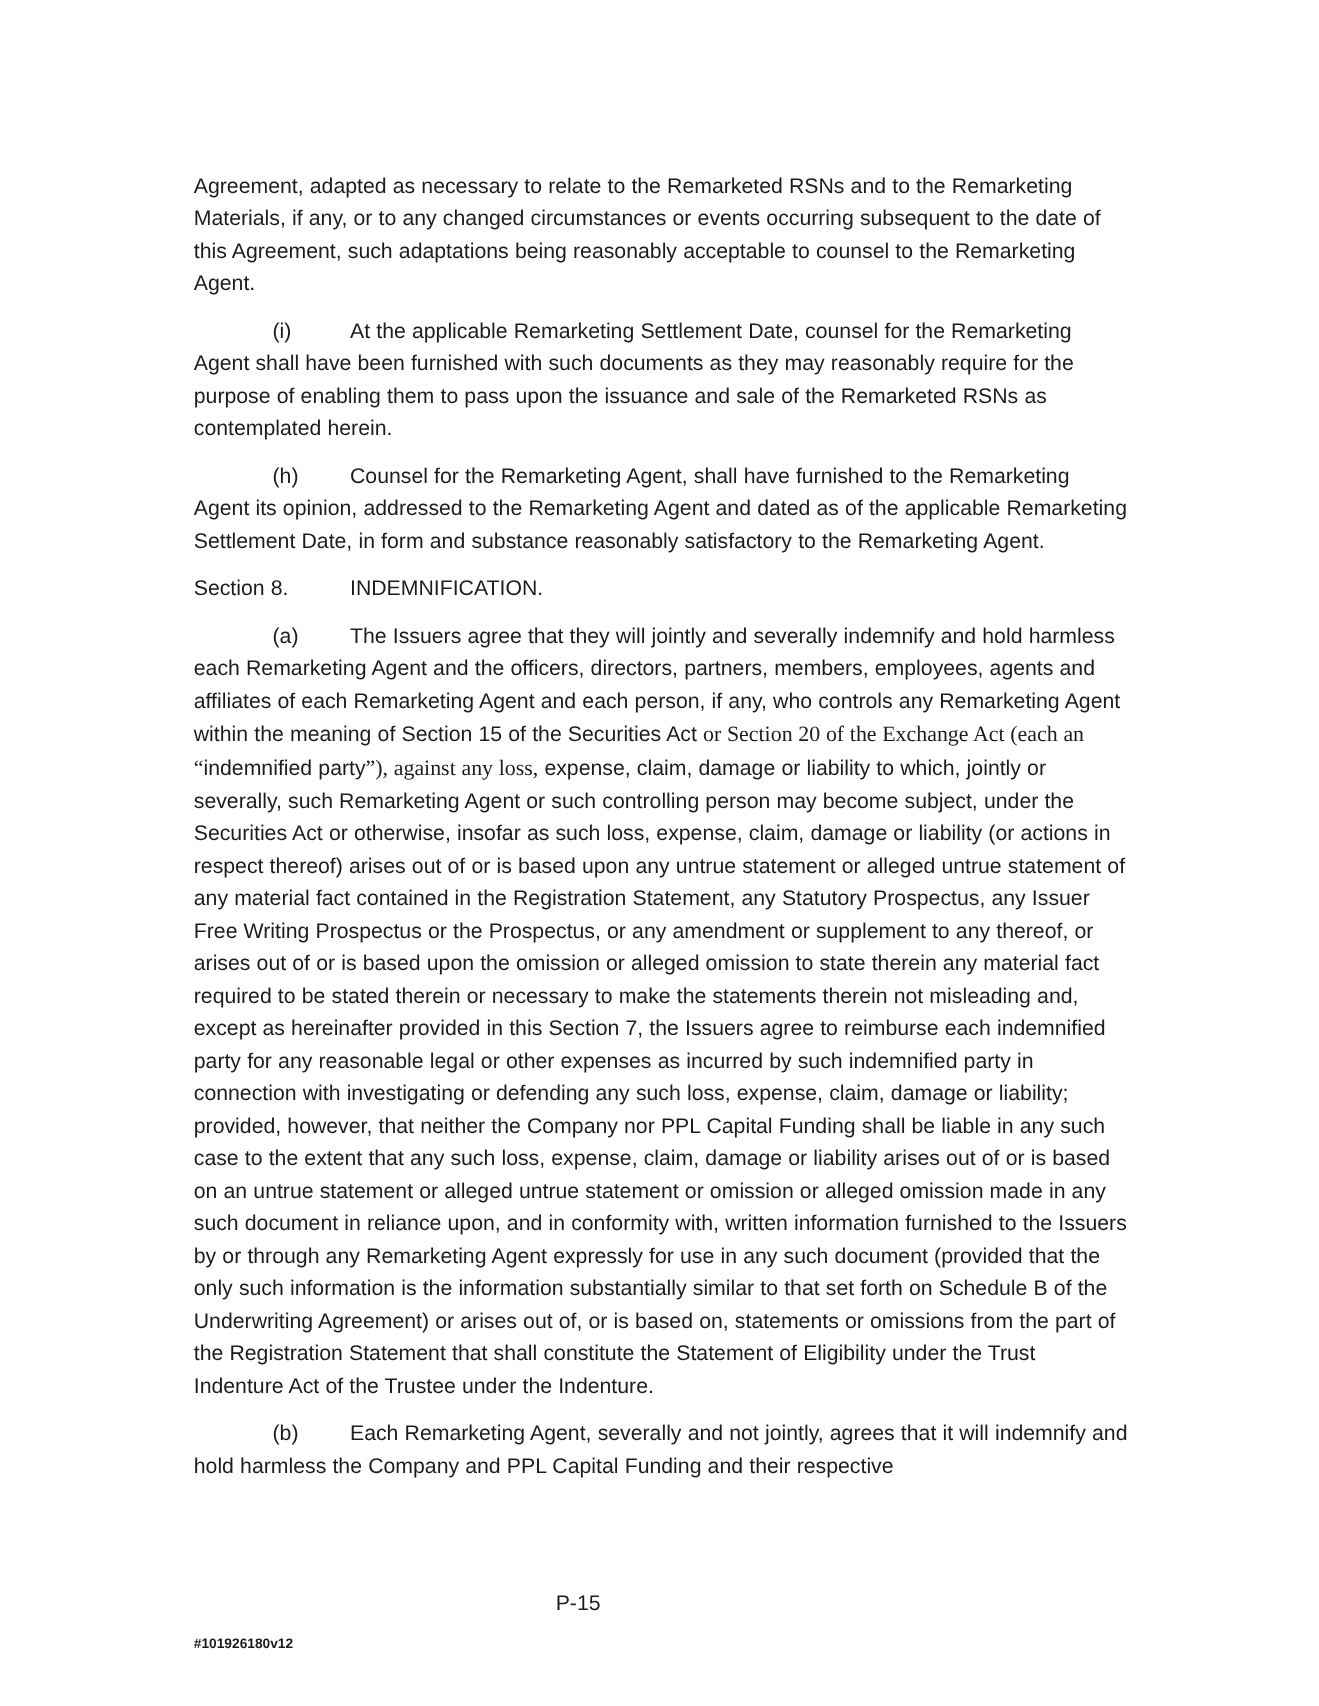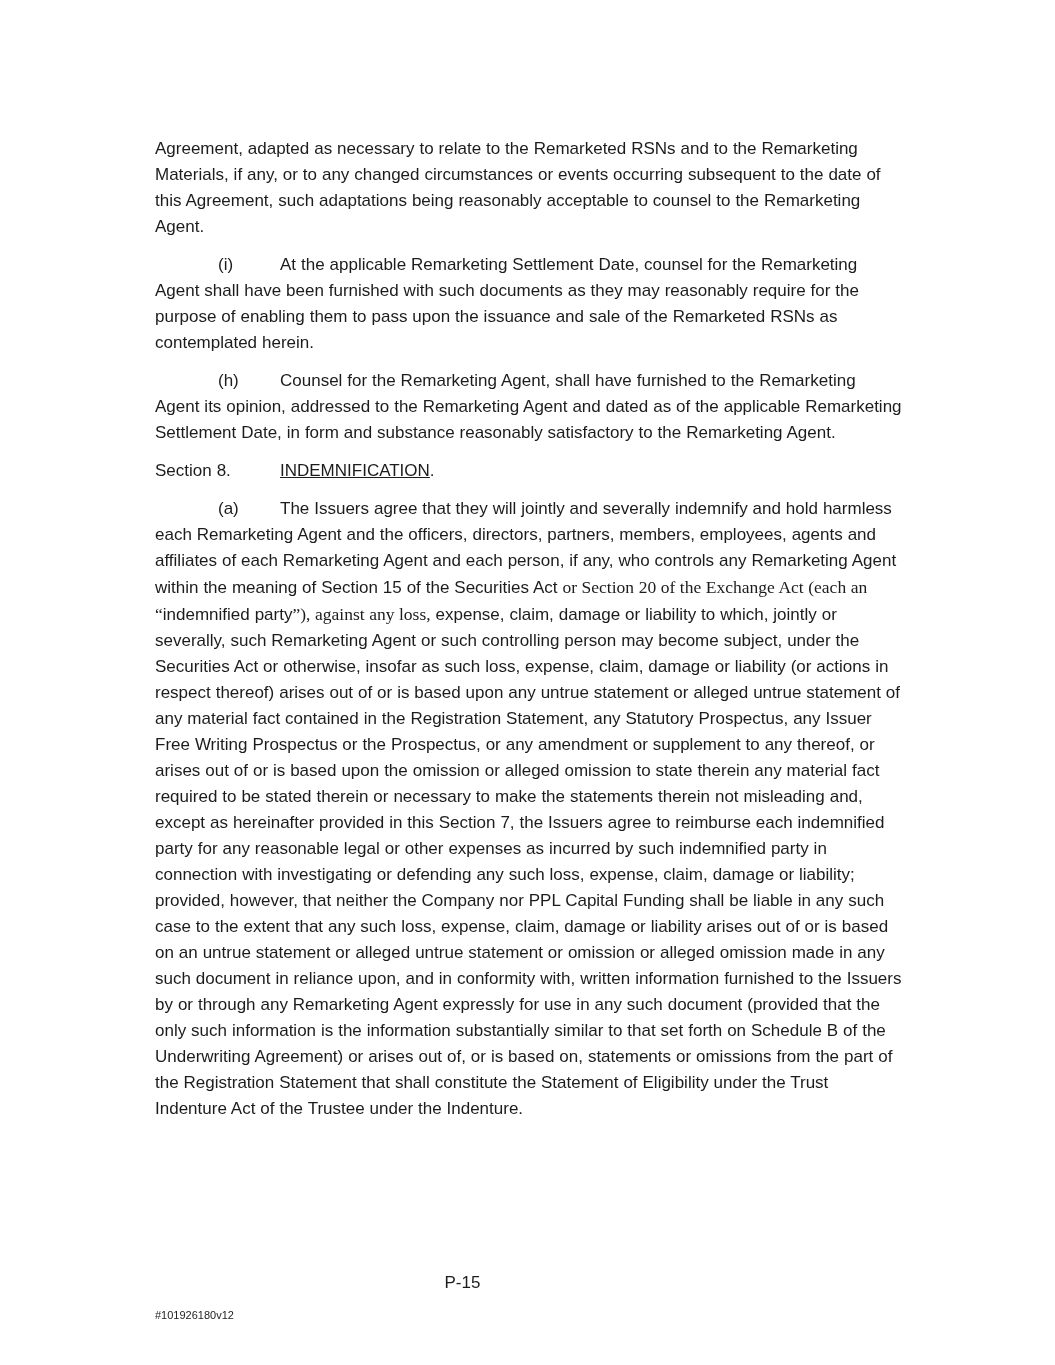--- a/index.html
+++ b/index.html
@@ -37,21 +37,20 @@
     display: inline-block;
     width: 62px;
     text-indent: 0;
   }
   .heading-label {
     display: inline-block;
     width: 125px;
     text-indent: 0;
   }
   .heading-title {
-    text-decoration: underline;
   }
   .serif {
     font-family: "Liberation Serif", serif;
     font-size: 17.5px;
   }
   .footer-page {
     position: absolute;
     left: 0;
     width: 925px;
     top: 1254px;
@@ -60,28 +59,30 @@
     font-size: 17px;
     color: #1c1c1c;
   }
   .footer-docid {
     position: absolute;
     left: 155px;
     top: 1286px;
     font-family: "Liberation Sans", sans-serif;
     font-size: 11px;
     color: #1c1c1c;
+    font-weight: bold;
   }
 </style>
 </head>
 <body>
 
 <div class="page">
   <div class="content">
       <p class="para"><span>Agreement, adapted as necessary to relate to the Remarketed RSNs and to the Remarketing Materials, if any, or to any changed circumstances or events occurring subsequent to the date of this Agreement, such adaptations being reasonably acceptable to counsel to the Remarketing Agent.</span></p>
       <p class="para lettered"><span class="para-label">(i)</span><span>At the applicable Remarketing Settlement Date, counsel for the Remarketing Agent shall have been furnished with such documents as they may reasonably require for the purpose of enabling them to pass upon the issuance and sale of the Remarketed RSNs as contemplated herein.</span></p>
       <p class="para lettered"><span class="para-label">(h)</span><span>Counsel for the Remarketing Agent, shall have furnished to the Remarketing Agent its opinion, addressed to the Remarketing Agent and dated as of the applicable Remarketing Settlement Date, in form and substance reasonably satisfactory to the Remarketing Agent.</span></p>
       <p class="para heading"><span class="heading-label">Section 8.</span><span class="heading-title">INDEMNIFICATION</span>.</p>
       <p class="para lettered"><span class="para-label">(a)</span><span>The Issuers agree that they will jointly and severally indemnify and hold harmless each Remarketing Agent and the officers, directors, partners, members, employees, agents and affiliates of each Remarketing Agent and each person, if any, who controls any Remarketing Agent within the meaning of Section 15 of the Securities Act </span><span class="serif">or Section 20 of the Exchange Act (each an “</span><span>indemnified party</span><span class="serif">”), against any loss,</span><span> expense, claim, damage or liability to which, jointly or severally, such Remarketing Agent or such controlling person may become subject, under the Securities Act or otherwise, insofar as such loss, expense, claim, damage or liability (or actions in respect thereof) arises out of or is based upon any untrue statement or alleged untrue statement of any material fact contained in the Registration Statement, any Statutory Prospectus, any Issuer Free Writing Prospectus or the Prospectus, or any amendment or supplement to any thereof, or arises out of or is based upon the omission or alleged omission to state therein any material fact required to be stated therein or necessary to make the statements therein not misleading and, except as hereinafter provided in this Section 7, the Issuers agree to reimburse each indemnified party for any reasonable legal or other expenses as incurred by such indemnified party in connection with investigating or defending any such loss, expense, claim, damage or liability; provided, however, that neither the Company nor PPL Capital Funding shall be liable in any such case to the extent that any such loss, expense, claim, damage or liability arises out of or is based on an untrue statement or alleged untrue statement or omission or alleged omission made in any such document in reliance upon, and in conformity with, written information furnished to the Issuers by or through any Remarketing Agent expressly for use in any such document (provided that the only such information is the information substantially similar to that set forth on Schedule B of the Underwriting Agreement) or arises out of, or is based on, statements or omissions from the part of the Registration Statement that shall constitute the Statement of Eligibility under the Trust Indenture Act of the Trustee under the Indenture.</span></p>
+      <p class="para lettered"><span class="para-label">(b)</span><span>Each Remarketing Agent, severally and not jointly, agrees that it will indemnify and hold harmless the Company and PPL Capital Funding and their respective</span></p>
     </div>
   <div class="footer-page">P-15</div>
   <div class="footer-docid">#101926180v12</div>
 </div>
 
 </body></html>

